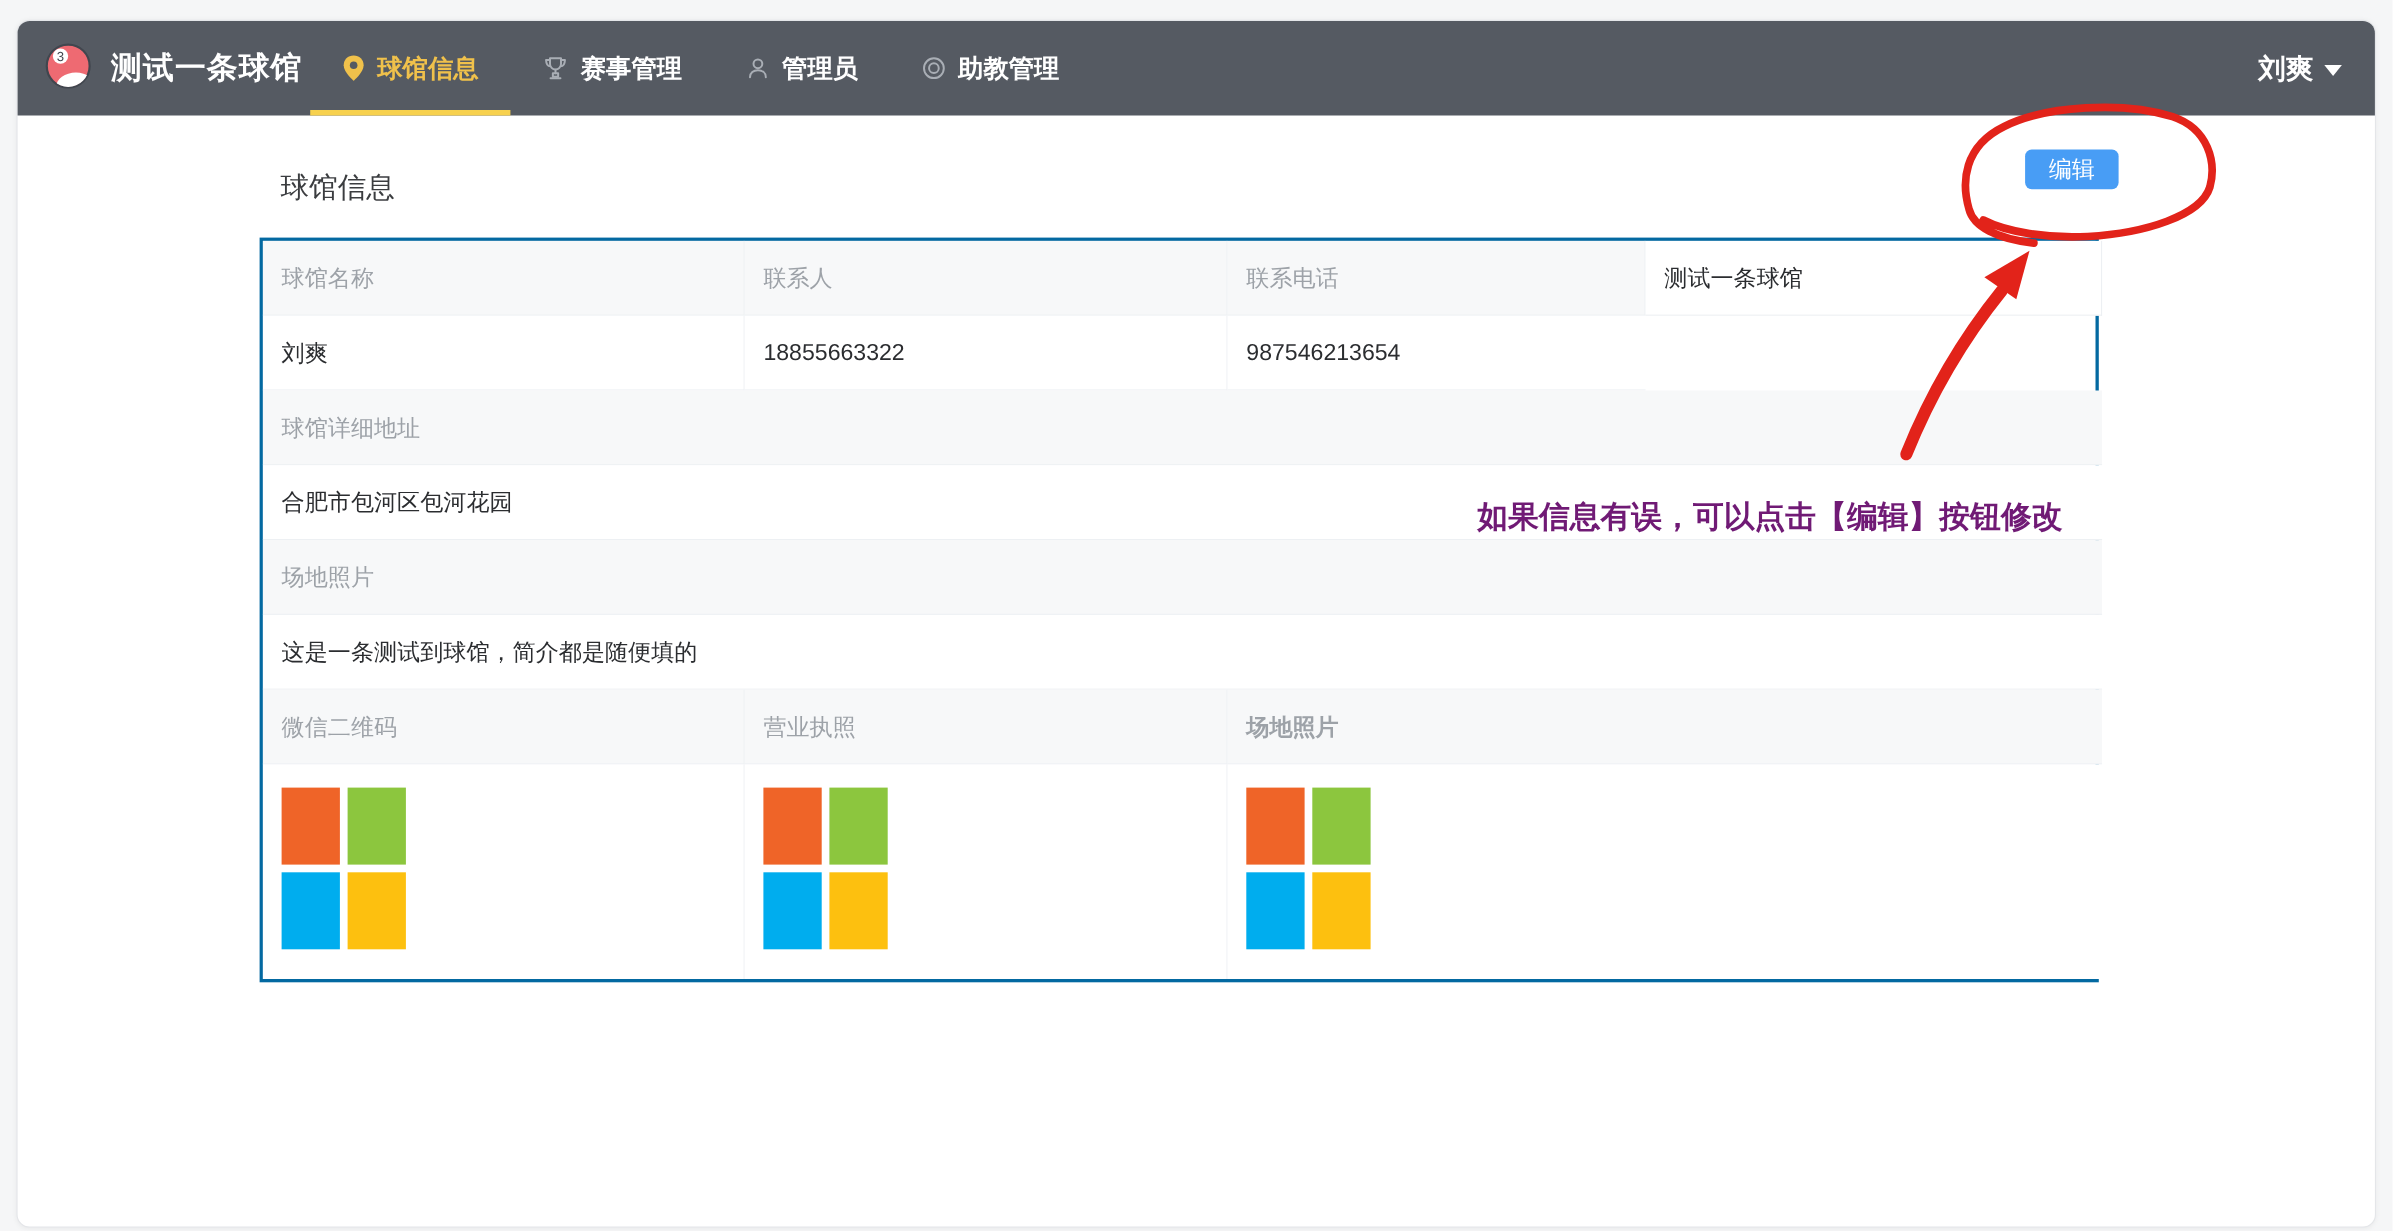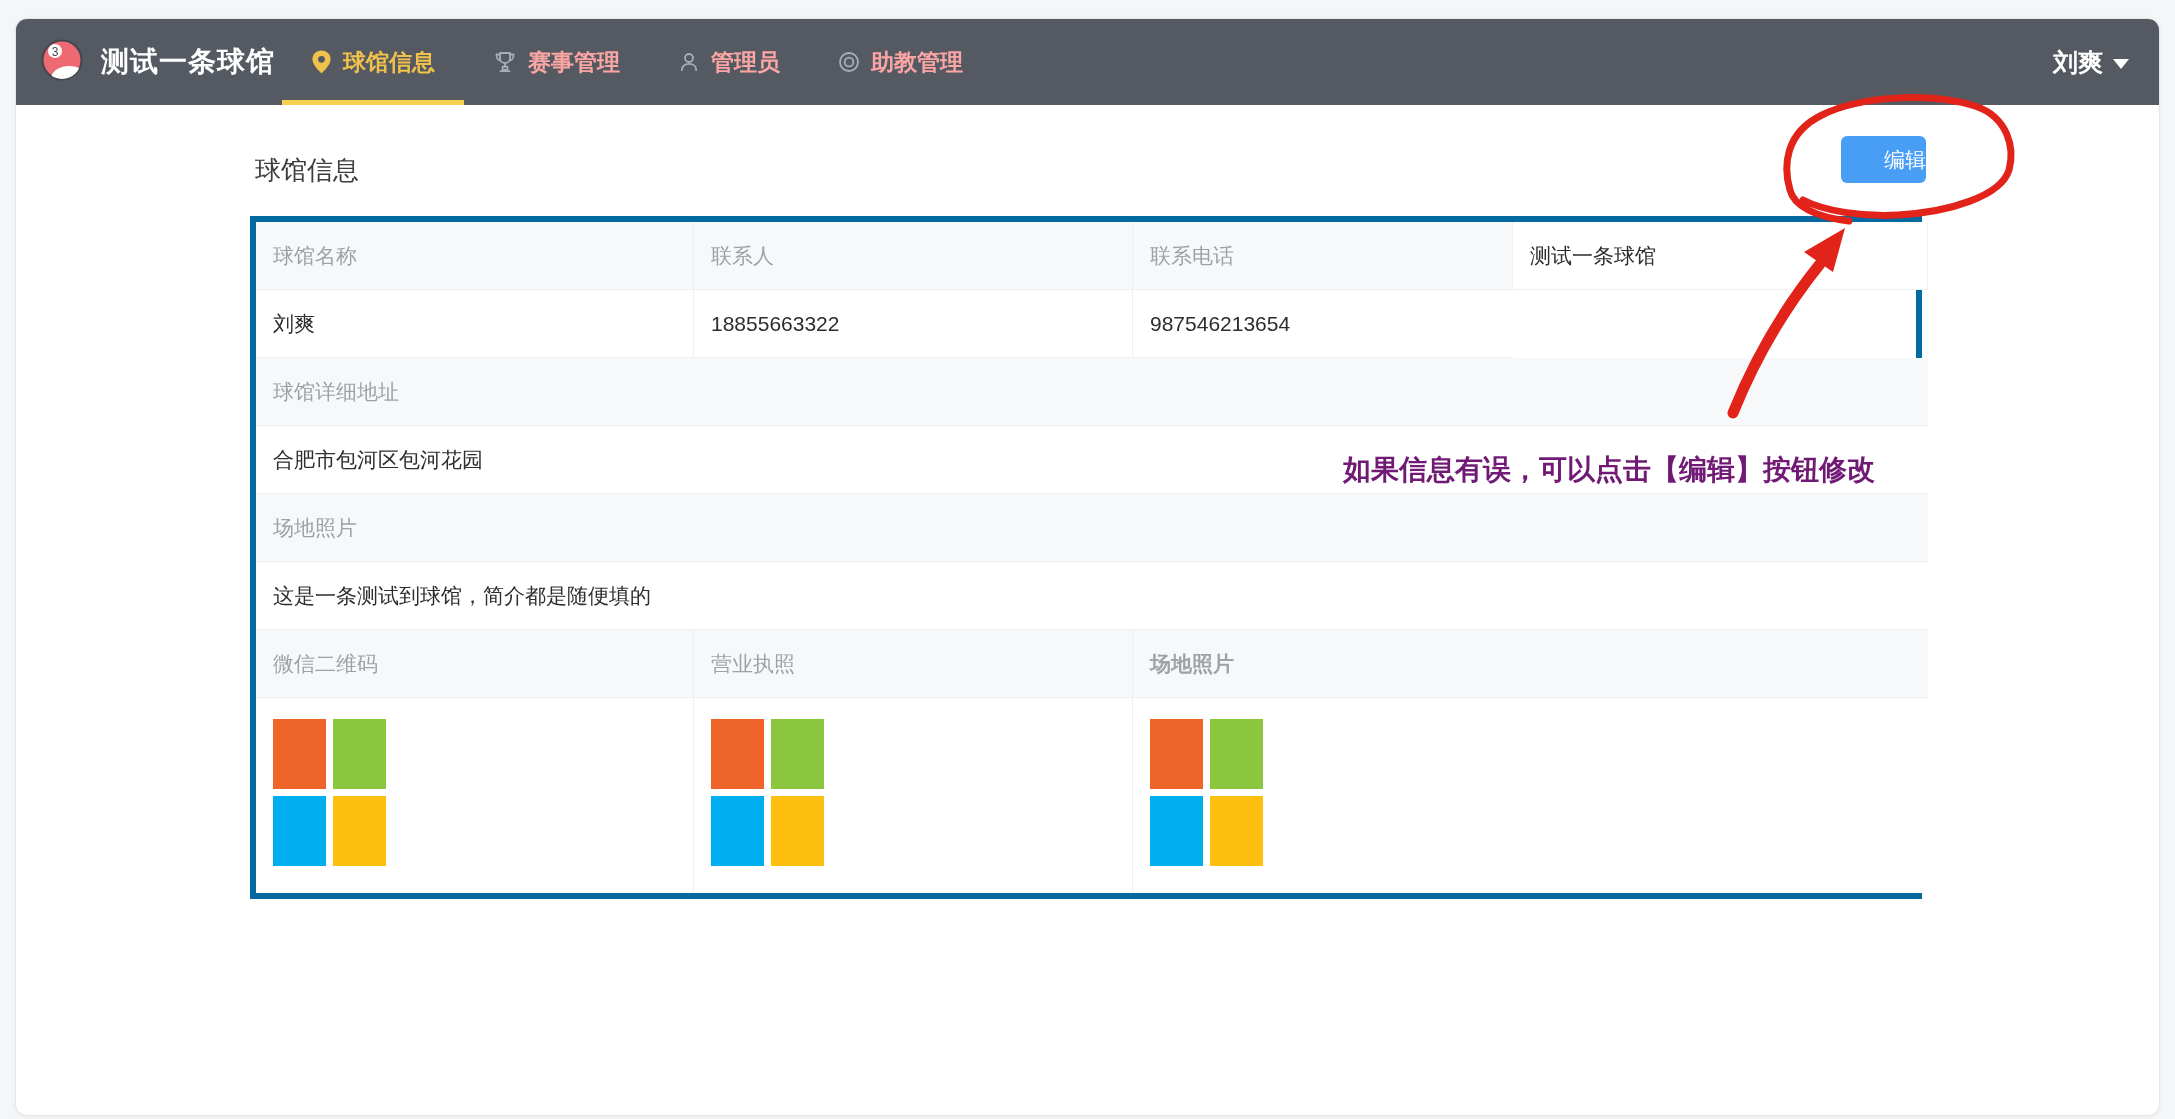--- a/index.html
+++ b/index.html
@@ -19,47 +19,47 @@
   
   .topbar {
     position:absolute; left:0; top:0; right:0; height:86px;
     background:#555a62; border-radius:11px 11px 0 0;
   }
   .brand { position:absolute; left:24px; top:0; height:86px; display:flex; align-items:center; gap:17px; }
   .brand-name { color:#ffffff; font-size:28px; font-weight:700; letter-spacing:1px; }
   .tabs { position:absolute; left:266px; top:0; height:86px; display:flex; }
   .tab {
     position:relative; height:86px; display:flex; align-items:center; gap:11px;
-    padding:0 29px; font-size:23px; font-weight:700; color:#fca5a5; cursor:pointer;
+    padding:0 29px; font-size:23px; font-weight:700; color:#ffffff; cursor:pointer;
   }
   .tab .ticon { display:flex; align-items:center; }
   .tab.active { color:#f0c14b; }
   .tab.active::after {
     content:""; position:absolute; left:0; right:0; bottom:0; height:5px; background:#f7d14e;
   }
   .user {
     position:absolute; right:30px; top:0; height:86px;
     display:flex; align-items:center; gap:10px; color:#ffffff;
     font-size:25px; font-weight:700; cursor:pointer;
   }
   .caret { width:0; height:0; border-left:8px solid transparent; border-right:8px solid transparent; border-top:10px solid #ffffff; margin-top:3px; }
   
   .page-title { position:absolute; left:239px; top:134px; font-size:26px; color:#3b3d40; }
   .edit-btn {
-    position:absolute; left:1825px; top:117px; width:85px; height:47px;
+    position:absolute; left:1825px; top:117px; width:85px; height:36px;
     background:#489df5; color:#ffffff; font-size:21px; border:none; border-radius:6px;
-    font-family:inherit; cursor:pointer;text-align:right;
+    font-family:inherit; cursor:pointer;
   }
   
   .info-table {
-    position:absolute; left:234px; top:197px; width:1672px;
+    position:absolute; left:220px; top:197px; width:1672px;
     display:grid;
     grid-template-columns:438px 439px 380px 415px;
     grid-template-rows:68px 68px 68px 68px 68px 68px 68px 195px;
-    border:6px solid #0369a1;
+    border:3px solid #0369a1;
   }
   .cell {
     display:flex; align-items:center; padding-left:17px; font-size:21px;
     border-right:1px solid #edf0f3; border-bottom:1px solid #edf0f3;
     overflow:hidden; white-space:nowrap;
   }
   .cell.lastcol { border-right:none; }
   .cell.lastrow { border-bottom:none; }
   .th { background:#f7f8f9; color:#9da2a8; }
   .td { background:#ffffff; color:#2b2d30; }

